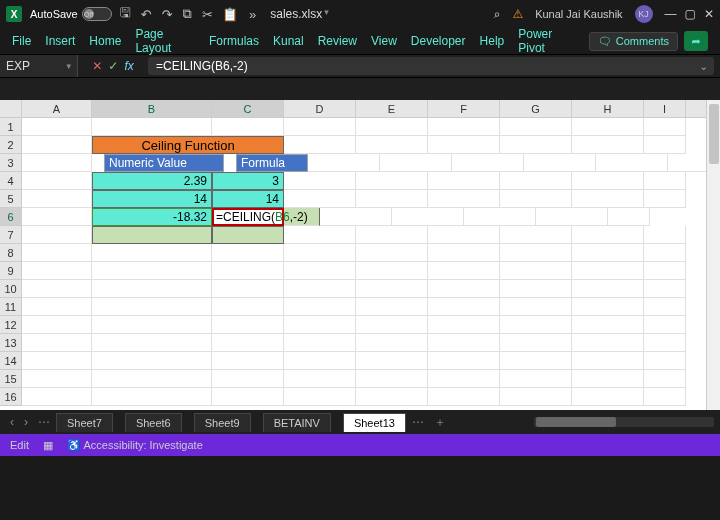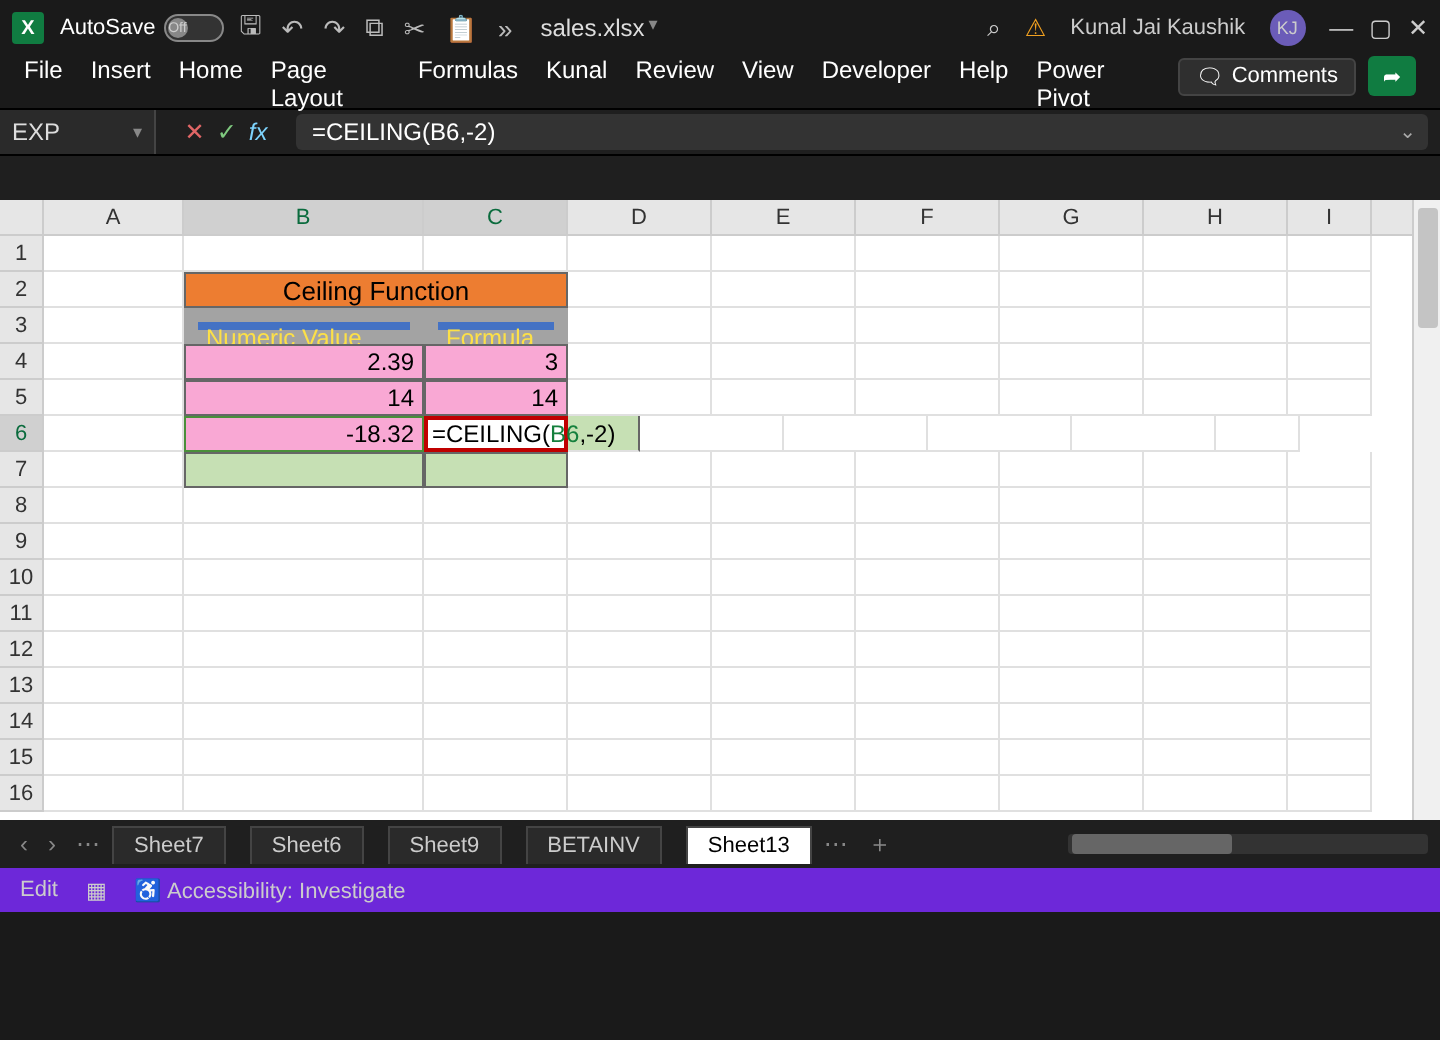--- a/index.html
+++ b/index.html
@@ -7,21 +7,21 @@
   .titlebar { height:28px; background:#1a1a1a; display:flex; align-items:center; padding:0 6px; gap:8px; }
   .xl-logo { width:16px; height:16px; background:#107c41; display:flex; align-items:center; justify-content:center; font-size:10px; font-weight:bold; color:#fff; border-radius:2px; }
   .autosave { display:flex; align-items:center; gap:4px; font-size:11px; }
   .toggle { width:30px; height:14px; border:1px solid #888; border-radius:8px; display:flex; align-items:center; padding:1px; background:#333; }
   .toggle-knob { width:10px; height:10px; border-radius:50%; background:#888; font-size:7px; display:flex; align-items:center; justify-content:center; color:#ccc; }
   .qat-icons { display:flex; gap:10px; color:#bbb; font-size:13px; align-items:center; }
   .filename { font-size:12px; color:#ddd; margin-left:6px; display:flex; gap:2px; }
   .title-right { margin-left:auto; display:flex; align-items:center; gap:12px; color:#ccc; }
   .user-badge { width:18px; height:18px; border-radius:50%; background:#6b5cb8; font-size:9px; display:flex; align-items:center; justify-content:center; }
   .win-btns { display:flex; gap:8px; font-size:12px; }
-  .ribbon-tabs { height:26px; display:flex; gap:14px; padding:0 12px; align-items:flex-start; font-size:12px; color:#ffffff; }
+  .ribbon-tabs { height:26px; display:flex; gap:14px; padding:0 12px; align-items:center; font-size:12px; color:#5eead4; }
   .ribbon-tabs span { cursor:pointer; }
   .ribbon-right { margin-left:auto; display:flex; gap:6px; align-items:center; }
   .comments-btn { background:#2f2f2f; border:1px solid #444; border-radius:3px; padding:2px 8px; font-size:11px; display:flex; align-items:center; gap:4px; }
   .share-btn { width:24px; height:20px; background:#107c41; border-radius:3px; display:flex; align-items:center; justify-content:center; font-size:11px; }
   .formula-row { height:24px; display:flex; align-items:stretch; background:#1f1f1f; border-top:1px solid #000; border-bottom:1px solid #000; }
   .namebox { width:78px; background:#2a2a2a; display:flex; align-items:center; padding:0 6px; font-size:12px; border-right:1px solid #444; justify-content:space-between; color:#ddd; }
   .fx-icons { width:70px; display:flex; align-items:center; justify-content:center; gap:6px; color:#aaa; }
   .fx-icons .x { color:#e06666; } .fx-icons .chk { color:#7fc97f; }
   .fx-label { font-style:italic; color:#7dd3fc; font-size:12px; }
   .formula-bar { flex:1; background:#333; display:flex; align-items:center; padding:0 8px; font-size:12px; color:#fff; border-radius:3px; margin:2px 6px 2px 0; position:relative; }
@@ -30,22 +30,22 @@
   .grid-wrap { background:#fff; color:#000; height:310px; display:flex; flex-direction:column; position:relative; }
   .col-headers { display:flex; height:18px; background:#e6e6e6; border-bottom:1px solid #ccc; font-size:11px; color:#333; }
   .corner { width:22px; border-right:1px solid #ccc; background:#e6e6e6; }
   .ch { border-right:1px solid #ccc; text-align:center; line-height:18px; }
   .rows { flex:1; overflow:hidden; }
   .row { display:flex; height:18px; }
   .rh { width:22px; background:#e6e6e6; border-right:1px solid #ccc; border-bottom:1px solid #ccc; text-align:center; font-size:11px; color:#333; line-height:18px; }
   .cell { border-right:1px solid #e0e0e0; border-bottom:1px solid #e0e0e0; font-size:12px; padding:0 3px; line-height:17px; overflow:visible; white-space:nowrap; }
   .wA{width:70px}.wB{width:120px}.wC{width:72px}.wD{width:72px}.wE{width:72px}.wF{width:72px}.wG{width:72px}.wH{width:72px}.wI{width:42px}
   .title-cell { background:#ed7d31; text-align:center; font-size:13px; border:1px solid #666; }
-  .hdr-cell { background:#4472c4; color:#fde047; border:7px solid #a3a3a3; padding:0 4px; }
-  .g-cell { background:#f9a8d4; border:1px solid #666; text-align:right; padding-right:4px; }
+  .hdr-cell { background:#4472c4; color:#ffffff; border:1px solid #a3a3a3; padding:0 4px;margin-left:12px; }
+  .g-cell { background:#5eead4; border:1px solid #666; text-align:right; padding-right:4px; }
   .g-cell-l { background:#c6e0b4; border:1px solid #666; text-align:left; padding-left:2px; }
   .sel-b6 { outline:1px solid #4a8f3a; outline-offset:-1px; }
   .edit-cell { background:#fff; border:2px solid #c00000; padding:0 2px; line-height:15px; position:relative; }
   .edit-cell .b6ref { color:#15803d; }
   .vscroll { position:absolute; right:0; top:0; width:14px; height:100%; background:#f0f0f0; border-left:1px solid #ccc; }
   .vthumb { position:absolute; top:4px; left:2px; width:10px; height:60px; background:#c4c4c4; border-radius:2px; }
   .sheet-bar { height:24px; background:#1f1f1f; display:flex; align-items:center; gap:2px; padding:0 6px; font-size:12px; color:#ccc; }
   .nav-ar { color:#888; padding:0 4px; cursor:pointer; }
   .tab { padding:3px 10px; background:#2a2a2a; border:1px solid #444; border-bottom:none; cursor:pointer; font-size:11px; }
   .tab.active { background:#fff; color:#000; }

